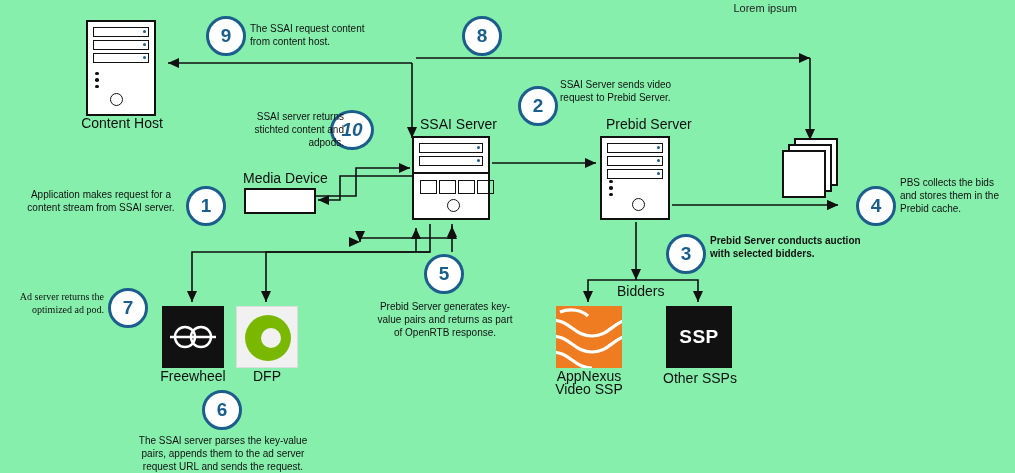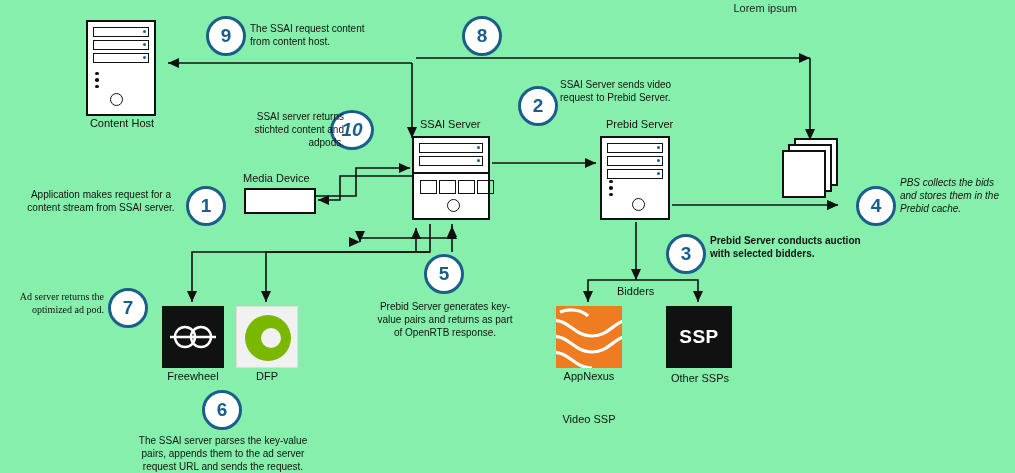--- a/index.html
+++ b/index.html
@@ -20,21 +20,21 @@
   }
   #wires {
     position: absolute;
     left: 0; top: 0;
     width: 1015px;
     height: 473px;
     pointer-events: none;
   }
   .lbl {
     position: absolute;
-    font-size: 11px;
+    font-size: 14px;
     line-height: 13px;
     color: #111;
   }
   .lbl.c { text-align: center; }
   .caption {
     position: absolute;
     font-size: 10px;
     line-height: 13px;
     color: #111;
     text-align: center;
@@ -305,21 +305,21 @@
     <svg viewBox="0 0 66 62" width="66" height="62">
       <g fill="none" stroke="#ffffff" stroke-width="3.2">
         <path d="M-4,14 C14,14 18,30 36,30 C54,30 58,14 74,14"></path>
         <path d="M-4,30 C14,30 18,46 36,46 C54,46 58,30 74,30"></path>
         <path d="M-4,46 C14,46 18,62 36,62"></path>
         <path d="M4,6 C14,2 26,4 32,10"></path>
       </g>
     </svg>
   </div>
   <div class="lbl c" style="left:548px; top:370px; width:82px;">AppNexus</div>
-  <div class="lbl c" style="left:548px; top:383px; width:82px;margin-top:30px;">Video SSP</div>
+  <div class="lbl c" style="left:548px; top:383px; width:82px;">Video SSP</div>
 
   <div class="logo" id="ssp-logo">
     <span>SSP</span>
   </div>
   <div class="lbl c" style="left:662px; top:372px; width:76px;">Other SSPs</div>
 
   <div class="step" style="left:206px; top:16px;">9</div>
   <div class="caption" style="left:250px; top:22px; width:130px; text-align:left;">The SSAI request content from content host.</div>
 
   <div class="step" style="left:462px; top:16px;">8</div>
@@ -327,21 +327,21 @@
   <div class="step" style="left:518px; top:86px;">2</div>
   <div class="caption" style="left:560px; top:78px; width:136px; text-align:left;">SSAI Server sends video request to Prebid Server.</div>
 
   <div class="step wide" style="left:330px; top:110px;font-style:italic;">10</div>
   <div class="caption" style="left:240px; top:110px; width:104px; text-align:right;">SSAI server returns stichted content and adpods.</div>
 
   <div class="step" style="left:186px; top:186px;">1</div>
   <div class="caption" style="left:21px; top:188px; width:160px; text-align:center;">Application makes request for a content stream from SSAI server.</div>
 
   <div class="step" style="left:856px; top:186px;">4</div>
-  <div class="caption" style="left:900px; top:176px; width:112px; text-align:left;font-style:italic;">PBS collects the bids and stores them in the Prebid cache.</div>
+  <div class="caption" style="left:900px; top:176px; width:112px; text-align:left;">PBS collects the bids and stores them in the Prebid cache.</div>
 
   <div class="step" style="left:666px; top:234px;">3</div>
   <div class="caption" style="left:710px; top:234px; width:164px; text-align:left;font-weight:bold;">Prebid Server conducts auction with selected bidders.</div>
 
   <div class="step" style="left:424px; top:254px;">5</div>
   <div class="caption" style="left:374px; top:300px; width:142px;">Prebid Server generates key-value pairs and returns as part of OpenRTB response.</div>
 
   <div class="step" style="left:108px; top:288px;">7</div>
   <div class="caption" style="left:0px; top:290px; width:104px; text-align:right;font-family:Liberation Serif, serif;">Ad server returns the optimized ad pod.</div>
 

